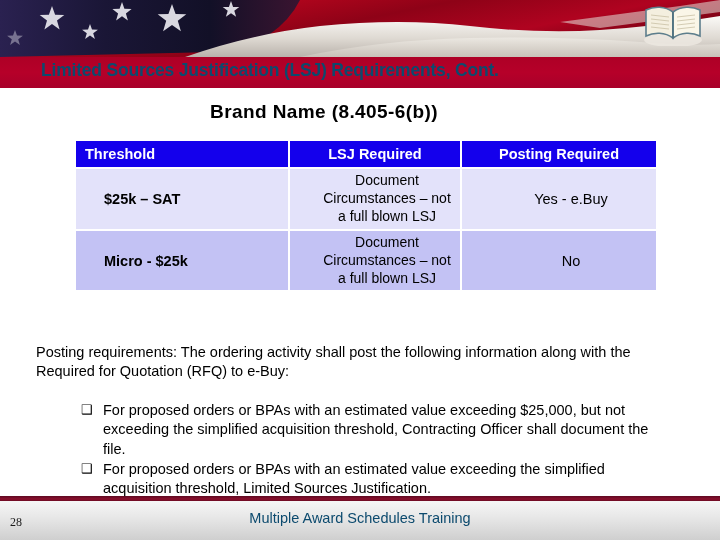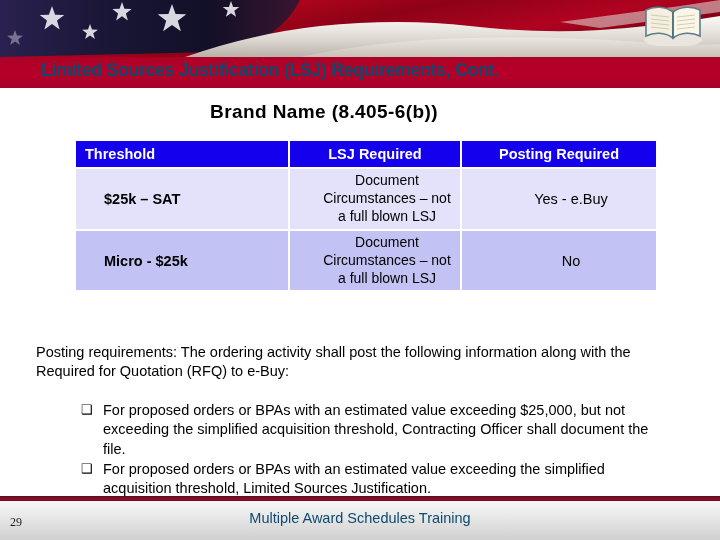--- a/index.html
+++ b/index.html
@@ -280,14 +280,14 @@
     <span>For proposed orders or BPAs with an estimated value exceeding $25,000, but not exceeding the simplified acquisition threshold, Contracting Officer shall document the file.</span>
   </li>
   <li>
     <span class="bullet-glyph">❑</span>
     <span>For proposed orders or BPAs with an estimated value exceeding the simplified acquisition threshold, Limited Sources Justification.</span>
   </li>
 </ul>
 
 <div id="footer-rule"></div>
 <div id="footer"></div>
-<div id="slide-number">29</div>
+<div id="slide-number">28</div>
 <div id="footer-title">Multiple Award Schedules Training</div>
 
 </body></html>

